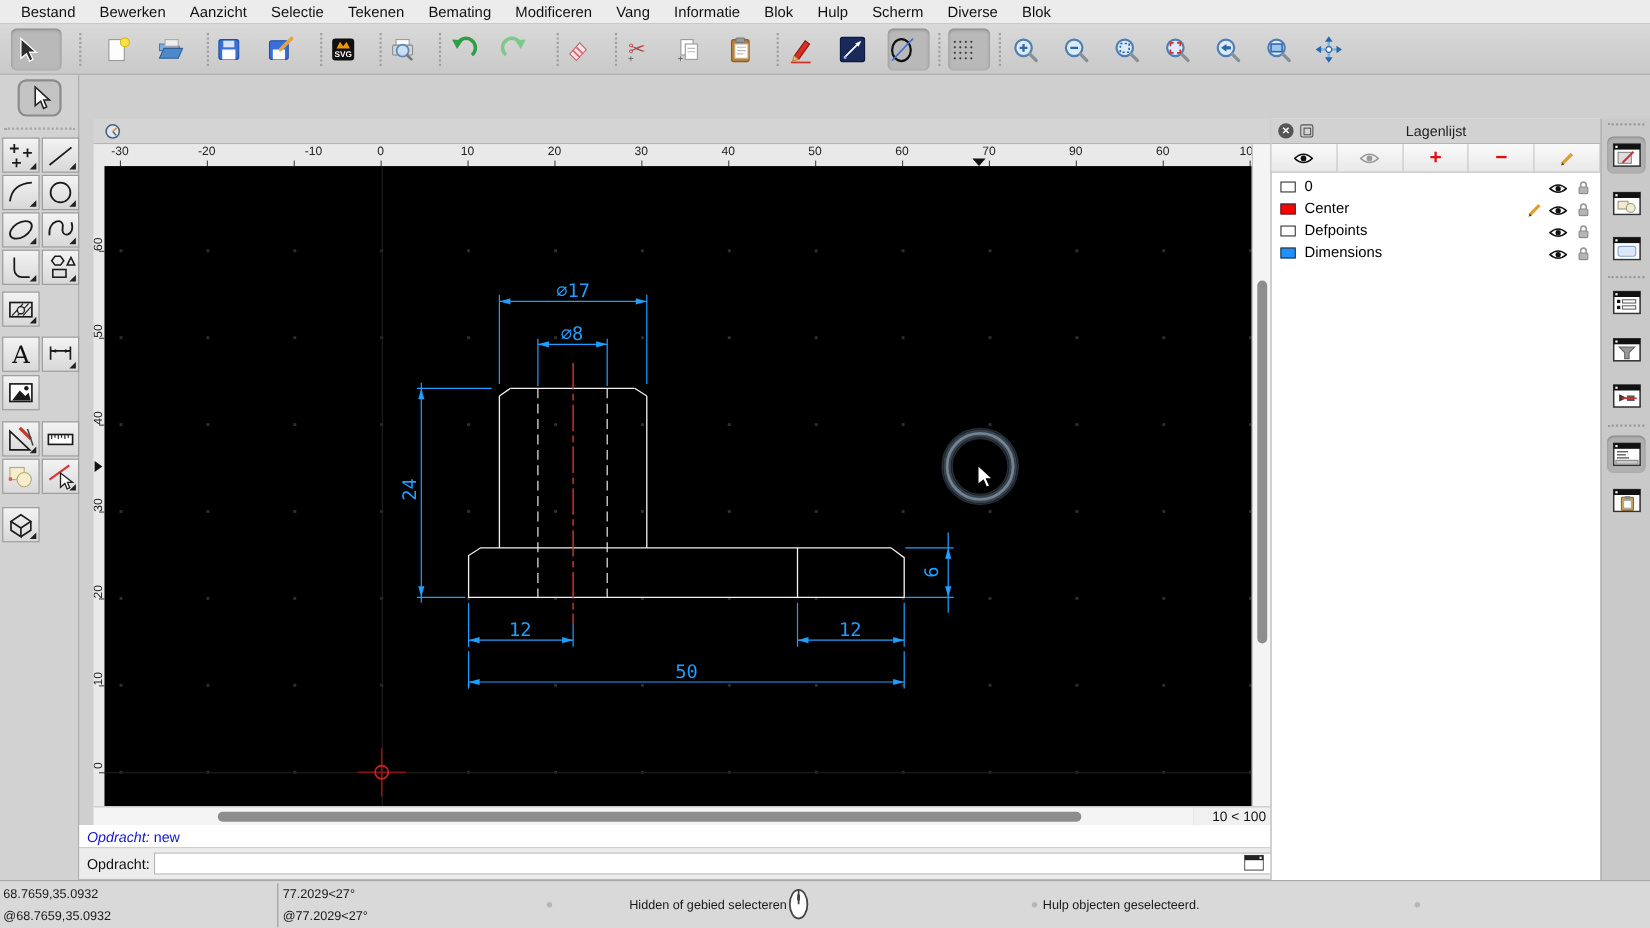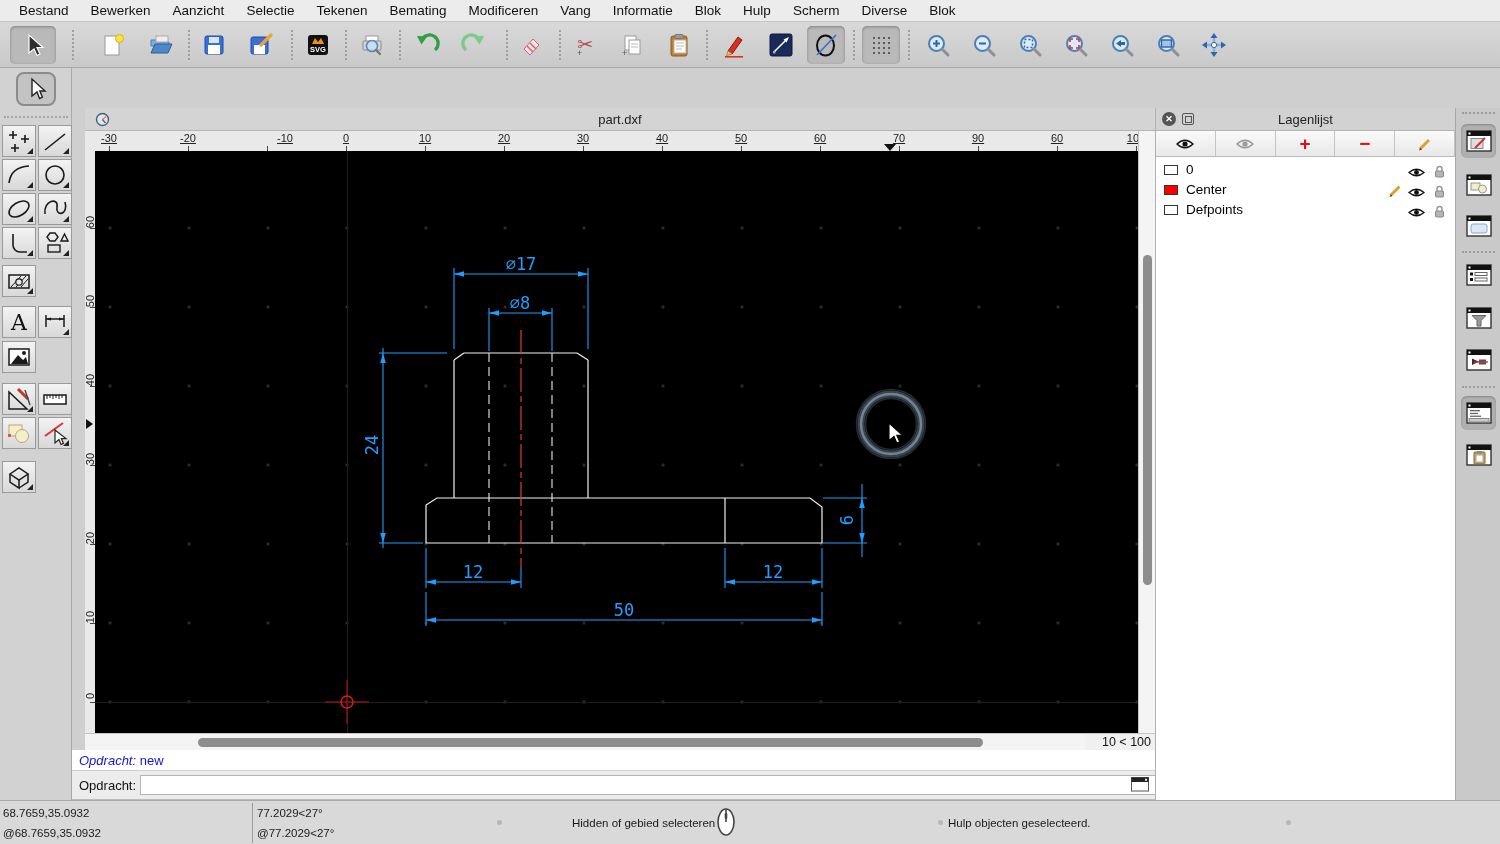--- a/index.html
+++ b/index.html
@@ -5,39 +5,39 @@
   * { margin:0; padding:0; box-sizing:border-box; }
   html,body { width:1500px; height:844px; overflow:hidden; }
   body { font-family:"Liberation Sans", sans-serif; background:#cfcfcf; position:relative; }
 
   
   .menubar { position:absolute; left:0; top:0; width:1500px; height:22px; background:#ececec; border-bottom:1px solid #c6c6c6; display:flex; align-items:center; padding-left:8px; }
   .menu-item { font-size:13.5px; color:#111; padding:0 11px; line-height:22px; white-space:nowrap; }
 
   
   .toolbar { position:absolute; left:0; top:22px; width:1500px; height:46px; background:linear-gradient(#d9d9d9,#c9c9c9); border-bottom:1px solid #a9a9a9; }
-  .tbtn { position:absolute; top:4px; width:38px; height:38px; display:flex; align-items:center; justify-content:center; }
+  .tbtn { position:absolute; top:4px; width:38px; height:38px; display:flex; align-items:center; }
   .tbtn.pressed { background:#b9b9b9; border-radius:5px; box-shadow:inset 0 1px 3px rgba(0,0,0,.3); }
   .tbtn.bigsel { left:10px; width:46px; }
   .tsep { position:absolute; top:8px; width:3px; height:30px; border-left:2px dotted #9f9f9f; }
 
   
   .palette { position:absolute; left:0; top:68px; width:72px; height:732px; background:#d2d2d2; border-right:1px solid #aaa; }
   .sel-top { position:absolute; left:16px; top:4px; width:40px; height:34px; background:#c3c3c3; border:2px solid #8b8b8b; border-radius:8px; display:flex; align-items:center; justify-content:center; }
   .pal-dots { position:absolute; left:4px; top:48px; width:64px; height:3px; border-top:2px dotted #a5a5a5; }
   .pbtn { position:absolute; width:34px; height:32px; background:linear-gradient(#f3f3f3,#d8d8d8); border:1px solid #9a9a9a; display:flex; align-items:center; justify-content:center; }
   .pcorner { position:absolute; right:2px; bottom:2px; width:0; height:0; border-left:6px solid transparent; border-bottom:6px solid #222; }
 
   
   .dwin-title { position:absolute; left:85px; top:108px; width:1070px; height:23px; background:#d4d4d4; border-bottom:1px solid #b5b5b5; }
   .dwin-title .ttl { position:absolute; left:0; right:0; text-align:center; top:4px; font-size:13px; color:#222; }
   .dwin-icon { position:absolute; left:10px; top:4px; }
 
   .hruler { position:absolute; left:85px; top:131px; width:1053px; height:20px; background:#e9e9e9; overflow:hidden; }
-  .hlabel { position:absolute; top:1px; transform:translateX(-50%); font-size:11px; color:#222;text-decoration:underline; }
+  .hlabel { position:absolute; top:1px; transform:translateX(-50%); font-size:11px; color:#222; }
   .htick  { position:absolute; bottom:0; width:1px; height:5px; background:#444; }
   .hmarker { position:absolute; top:13px; width:0; height:0; border-left:6px solid transparent; border-right:6px solid transparent; border-top:7px solid #111; }
 
   .vruler { position:absolute; left:85px; top:151px; width:10px; height:582px; background:#e9e9e9; overflow:hidden; }
   .vlabel { position:absolute; left:-7px; width:24px; text-align:center; transform:rotate(-90deg); font-size:11px; color:#222; }
   .vtick  { position:absolute; right:0; width:5px; height:1px; background:#444; }
   .vmarker { position:absolute; left:1px; width:0; height:0; border-top:5px solid transparent; border-bottom:5px solid transparent; border-left:7px solid #111; }
 
   .canvas { position:absolute; left:95px; top:151px; width:1043px; height:582px; background-color:#000;
             background-image:radial-gradient(circle, #2f2f2f 1.2px, transparent 1.8px);
@@ -450,21 +450,20 @@
 </div>
 
 <div class="dwin-title">
   <span class="dwin-icon">
     <svg width="15" height="15">
         <circle cx="7.5" cy="7.5" r="6" fill="#dfe6ee" stroke="#46617f" stroke-width="1.4"></circle>
         <line x1="7.5" y1="7.5" x2="11" y2="4.5" stroke="#e8932c" stroke-width="1.6"></line>
         <line x1="7.5" y1="7.5" x2="10.5" y2="11" stroke="#46617f" stroke-width="1.2"></line>
       </svg>
   </span>
-  <span class="ttl">part.dxf</span>
 </div>
 
 <div class="hruler">
   <span class="hlabel" style="left:24px">-30</span>
   <span class="hlabel" style="left:103px">-20</span>
   <span class="hlabel" style="left:200px">-10</span>
   <span class="hlabel" style="left:261px">0</span>
   <span class="hlabel" style="left:340px">10</span>
   <span class="hlabel" style="left:419px">20</span>
   <span class="hlabel" style="left:498px">30</span>
@@ -684,20 +683,32 @@
     <span class="lname">Defpoints</span>
     <span class="eye"><svg width="17" height="11">
           <path d="M1 5.5 Q8.5 -1 16 5.5 Q8.5 12 1 5.5 Z" fill="#fff" stroke="#111" stroke-width="1.3"></path>
           <circle cx="8.5" cy="5.5" r="2.4" fill="#111"></circle>
         </svg></span>
     <span class="lock"><svg width="11" height="13">
           <path d="M3 6 V4 a2.5 2.5 0 0 1 5 0 V6" fill="none" stroke="#999" stroke-width="1.5"></path>
           <rect x="1.5" y="6" width="8" height="6" rx="1" fill="#b5b5b5" stroke="#8a8a8a"></rect>
         </svg></span>
   </div>
+  <div class="lrow" style="top:112px">
+    <span class="swatch" style="background: rgb(30, 144, 255);"></span>
+    <span class="lname">Dimensions</span>
+    <span class="eye"><svg width="17" height="11">
+          <path d="M1 5.5 Q8.5 -1 16 5.5 Q8.5 12 1 5.5 Z" fill="#fff" stroke="#111" stroke-width="1.3"></path>
+          <circle cx="8.5" cy="5.5" r="2.4" fill="#111"></circle>
+        </svg></span>
+    <span class="lock"><svg width="11" height="13">
+          <path d="M3 6 V4 a2.5 2.5 0 0 1 5 0 V6" fill="none" stroke="#999" stroke-width="1.5"></path>
+          <rect x="1.5" y="6" width="8" height="6" rx="1" fill="#b5b5b5" stroke="#8a8a8a"></rect>
+        </svg></span>
+  </div>
 </div>
 
 <div class="dock">
   <div class="dock-dots"></div>
   <div class="dbtn active" style="top:16px">
     <svg width="26" height="22">
         <rect x="1" y="1" width="24" height="20" fill="#fff" stroke="#333" stroke-width="1.4"></rect>
         <rect x="1" y="1" width="24" height="5" fill="#111"></rect>
         <rect x="2.5" y="2.5" width="2" height="2" fill="#fff"></rect>
         <rect x="5" y="8.5" width="12" height="10" fill="#ddd" stroke="#888"></rect>

